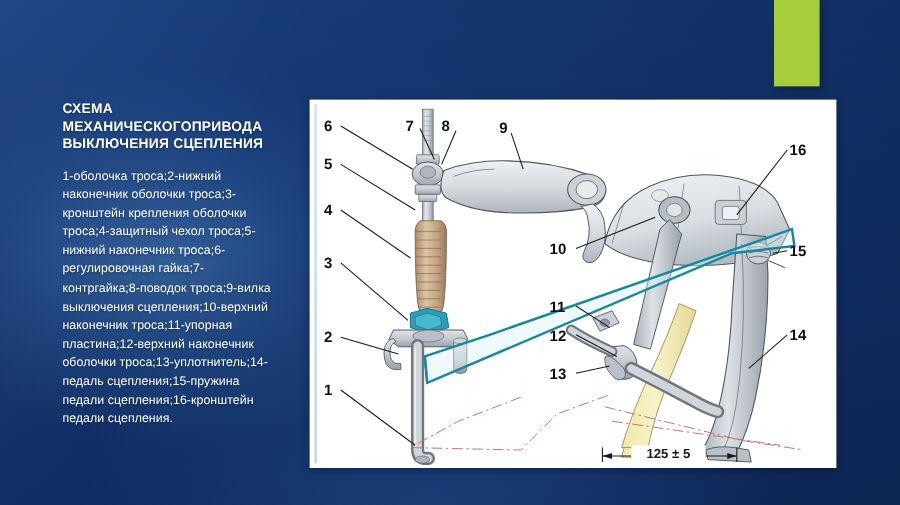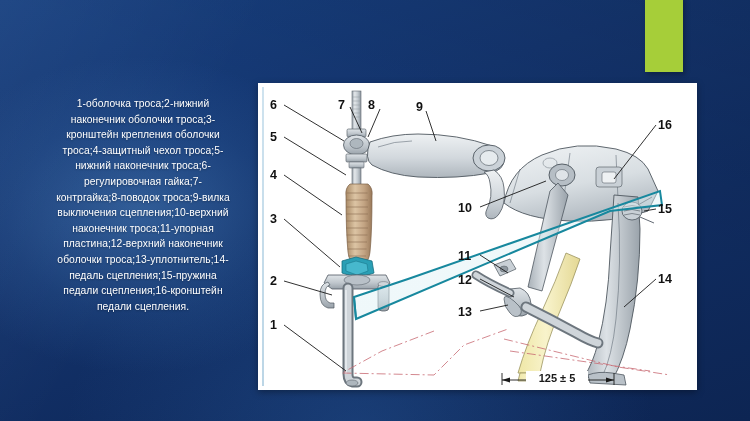--- a/index.html
+++ b/index.html
@@ -51,21 +51,21 @@
     text-shadow: 0 1px 2px rgba(0,0,0,0.35);
     white-space: pre-line;
   }
   .body-text {
     margin-top: 12px;
     color: #ffffff;
     font-size: 10.3px;
     line-height: 15.6px;
     letter-spacing: 0.05px;
     text-shadow: 0 1px 2px rgba(0,0,0,0.30);
-    text-align: center;
+    text-align: left;
   }
 
   
   .figure-panel {
     position: absolute;
     left: 258px; top: 83px;
     width: 439px; height: 307px;
     background: #ffffff;
     box-shadow: 0 2px 7px rgba(0,0,0,0.35);
     overflow: hidden;
@@ -98,20 +98,23 @@
   .dim-line { stroke: #1a1a1a; stroke-width: 0.9; fill: none; }
 </style>
 </head>
 <body>
 
 <div id="slide">
 
   <div class="accent-bar"></div>
 
   <div class="text-col">
+    <div class="slide-title">СХЕМА
+МЕХАНИЧЕСКОГОПРИВОДА
+ВЫКЛЮЧЕНИЯ СЦЕПЛЕНИЯ</div>
     <div class="body-text">1-оболочка троса;2-нижний наконечник оболочки троса;3-кронштейн крепления оболочки троса;4-защитный чехол троса;5-нижний наконечник троса;6-регулировочная гайка;7-контргайка;8-поводок троса;9-вилка выключения сцепления;10-верхний наконечник троса;11-упорная пластина;12-верхний наконечник оболочки троса;13-уплотнитель;14-педаль сцепления;15-пружина педали сцепления;16-кронштейн педали сцепления.</div>
   </div>
 
   <div class="figure-panel">
     <div class="thin-left-rule"></div>
 
     <svg class="figure-svg" viewBox="0 0 439 307">
       <defs>
         <linearGradient id="gMetal" x1="0" y1="0" x2="1" y2="0">
           <stop offset="0%" stop-color="#9aa3ab"></stop>

